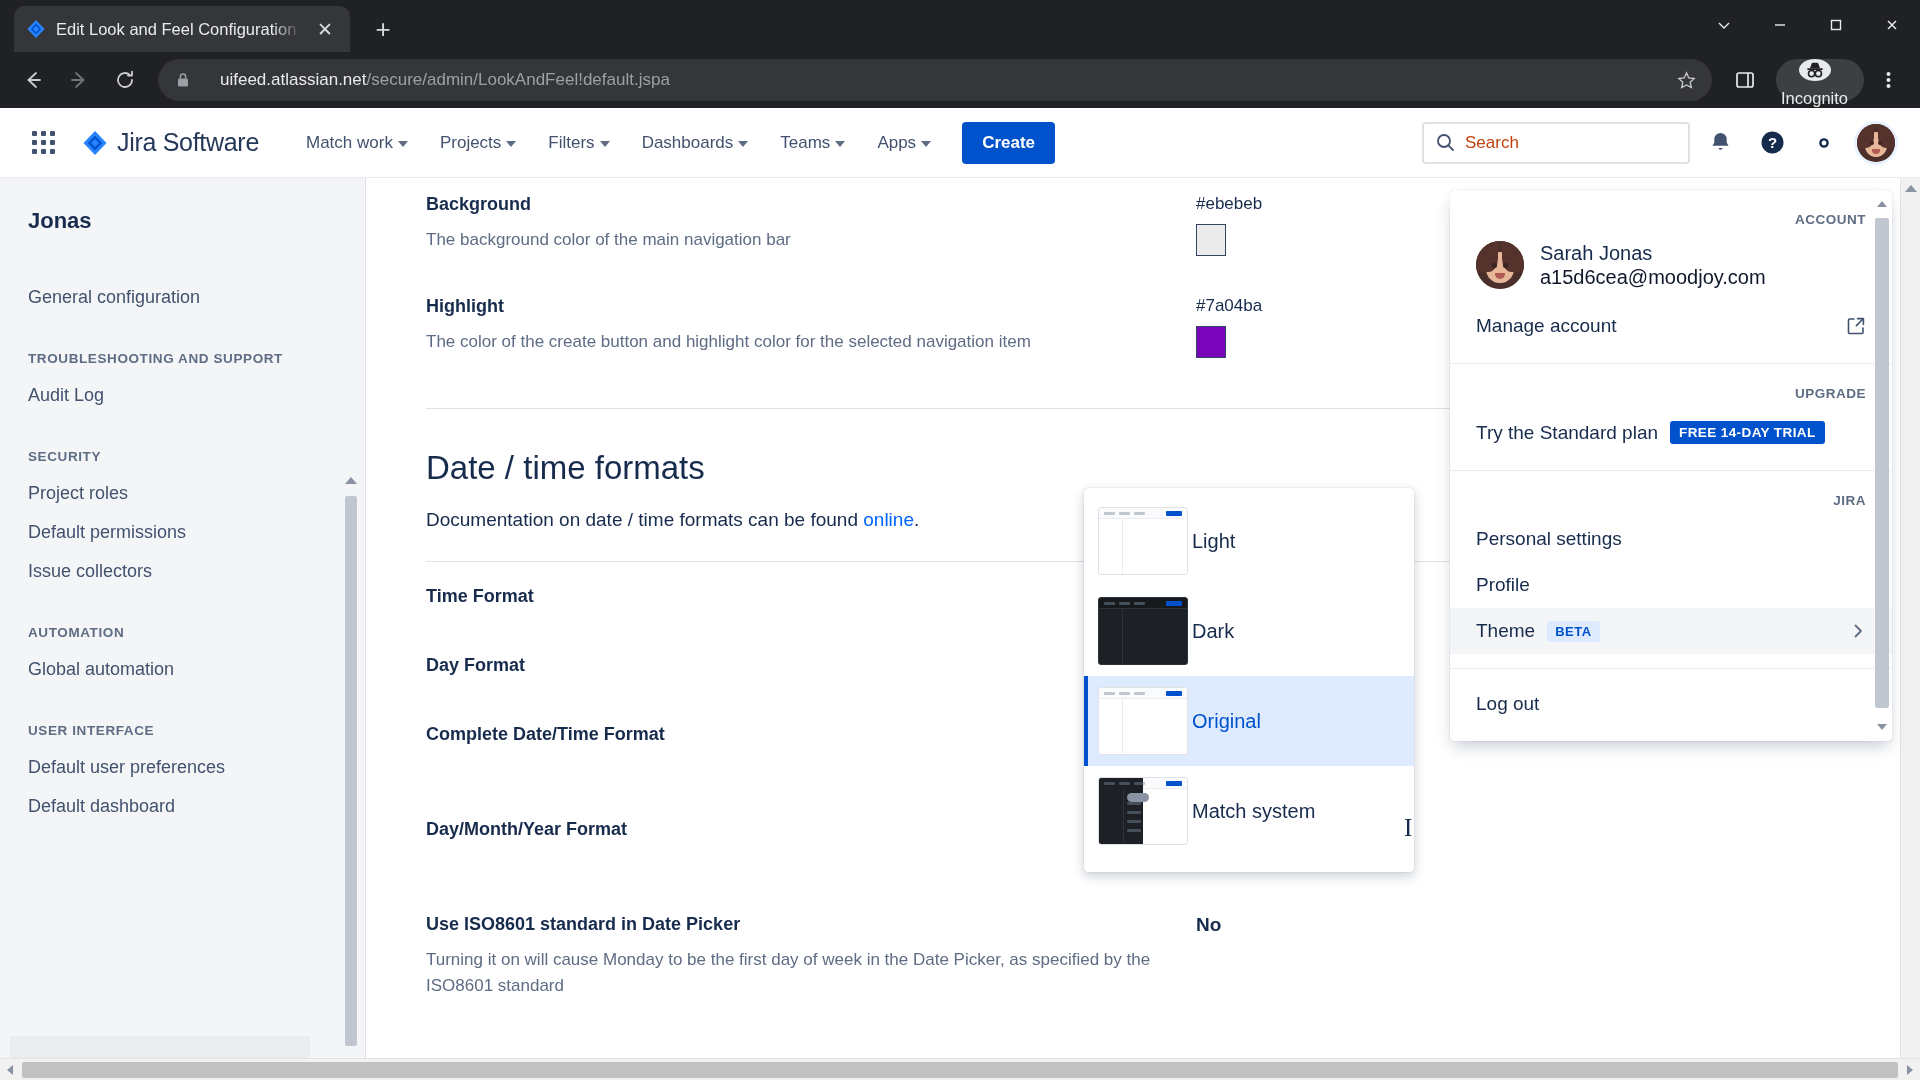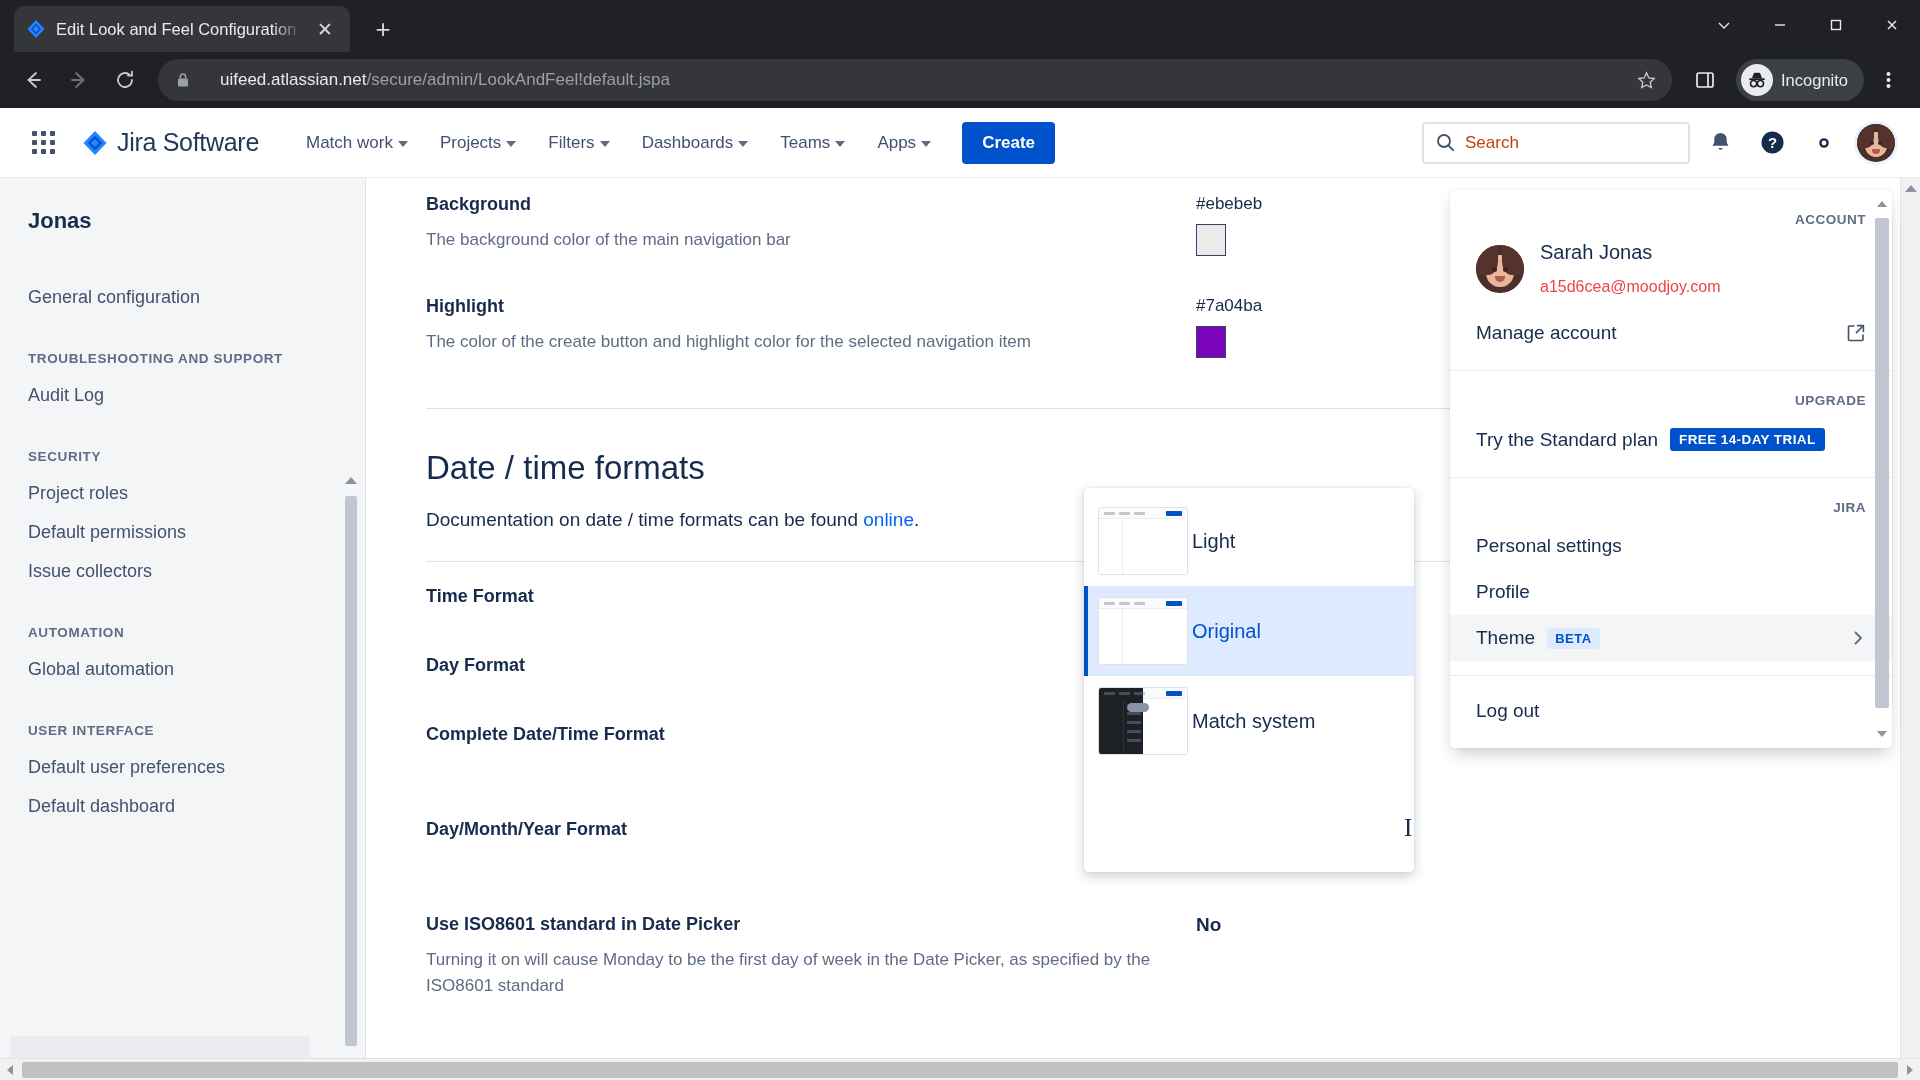--- a/index.html
+++ b/index.html
@@ -105,20 +105,21 @@
     color: #e8eaed;
   }
   .incognito-pill {
     height: 42px;
     background: #3c4043;
     border-radius: 21px;
     display: flex; align-items: center;
     gap: 8px;
     padding: 0 16px 0 5px;
     margin-left: 6px;
+    flex-direction: column;
   }
   .incog-circle {
     width: 32px; height: 32px; border-radius: 50%;
     background: #e8eaed;
     display: flex; align-items: center; justify-content: center;
   }
   .incog-label { color: #e8eaed; font-size: 16.5px; }
   .kebab {
     width: 40px; height: 42px; flex:0 0 40px;
     display:flex; align-items:center; justify-content:center;
@@ -407,21 +408,21 @@
   .ap-head {
     font-size: 13.5px; font-weight: 700; color: #5e6c84;
     letter-spacing: 0.5px; padding: 10px 26px 8px; text-align: right;
   }
   .ap-user { display: flex; align-items: center; gap: 16px; padding: 6px 26px 14px; }
   .ap-user .av {
     width: 48px; height: 48px; border-radius: 50%; flex: 0 0 48px;
     overflow: hidden; position: relative; background:#8c6f63;
   }
   .ap-user .nm { font-size: 20px; color: #172b4d; }
-  .ap-user .em { font-size: 16px; color: #ef4444; margin-top: 14px; }
+  .ap-user .em { font-size: 20px; color: #0f172a; margin-top: 1px; }
   .ap-item {
     display: flex; align-items: center;
     padding: 12px 26px; font-size: 19px; color: #172b4d;
     position: relative; gap: 12px;
   }
   .ap-item.hl { background: #f4f5f7; }
   .ap-item .sp { margin-left: auto; display:flex; align-items:center; }
   .badge-blue {
     background: #0052cc; color: #fff;
     font-size: 13.5px; font-weight: 700; letter-spacing: 0.4px;
@@ -787,20 +788,33 @@
               <i class="b"></i>
               <i class="c"></i>
               <span class="blue"></span>
             </span>
           <span class="tp-side"></span>
           <span class="tp-body"><span class="tp-pill"></span><span class="tp-line"></span><span class="tp-line"></span><span class="tp-line"></span><span class="tp-line" style="width:60%"></span></span>
         </span>
         <span class="tlabel">Light</span>
       </div>
 
+      <div class="theme-item">
+        <span class="thumbpic dark">
+          <span class="tp-bar">
+              <i class="a"></i>
+              <i class="b"></i>
+              <i class="c"></i>
+              <span class="blue"></span>
+            </span>
+          <span class="tp-side"></span>
+          <span class="tp-body"><span class="tp-pill"></span><span class="tp-line"></span><span class="tp-line"></span><span class="tp-line"></span><span class="tp-line" style="width:60%"></span></span>
+        </span>
+        <span class="tlabel">Dark</span>
+      </div>
 
       <div class="theme-item sel">
         <span class="thumbpic">
           <span class="tp-bar">
               <i class="a"></i>
               <i class="b"></i>
               <i class="c"></i>
               <span class="blue"></span>
             </span>
           <span class="tp-side"></span>

